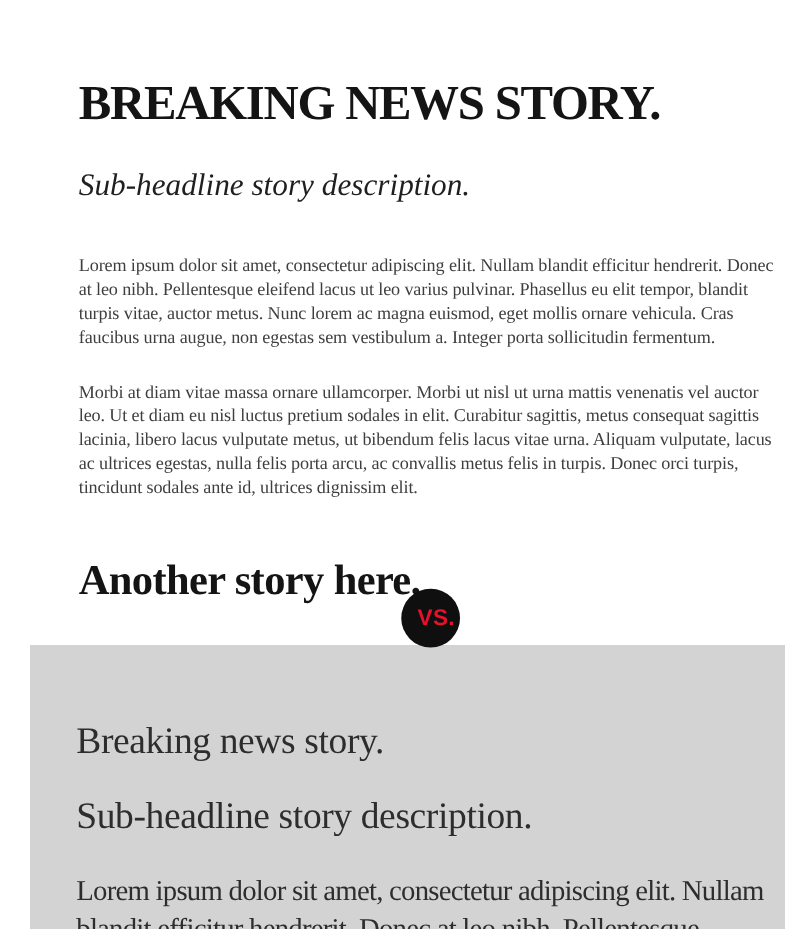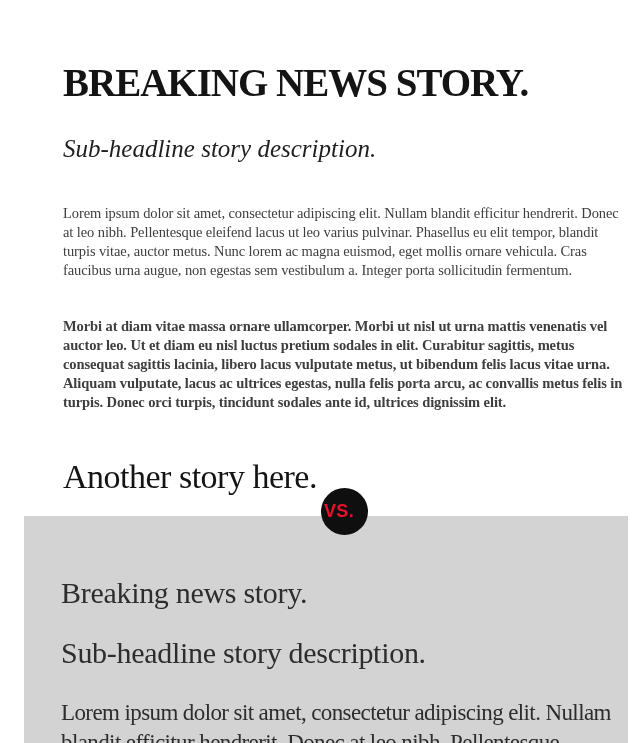--- a/index.html
+++ b/index.html
@@ -39,50 +39,50 @@
     color: #1f1f1f;
   }
   .body-copy {
     font-size: 14.5px;
     line-height: 19px;
     letter-spacing: -0.1px;
     color: #3e3e3e;
     max-width: 588px;
     margin-top: 16px;
   }
-  .body-copy + .body-copy { margin-top: 13px; font-weight: bold; }
+  .body-copy + .body-copy { margin-top: 1px; }
   .headline-2 {
     font-size: 34px;
     line-height: 38px;
-    font-weight: 400;
+    font-weight: 700;
     letter-spacing: -0.5px;
     color: #141414;
     margin-top: 22px;
   }
   .subheadline-2 {
     font-style: italic;
     font-size: 22px;
     line-height: 26px;
     margin-top: 5px;
     color: #1f1f1f;
   }
   .narrow { max-width: 342px; margin-top: 14px; }
 
   
   .vs-badge {
     position: absolute;
     left: 297px;
-    top: 464px;
+    top: 447px;
     width: 47px;
     height: 47px;
     border-radius: 50%;
     background: #0f0f0f;
     display: flex;
     align-items: center;
-    justify-content: center;
+    justify-content: flex-start;
     z-index: 5;
   }
   .vs-badge span {
     font-family: "Liberation Sans", sans-serif;
     font-weight: 700;
     font-size: 18px;
     letter-spacing: 0.3px;
     color: #e8112d;
     padding-left: 1px;
   }

